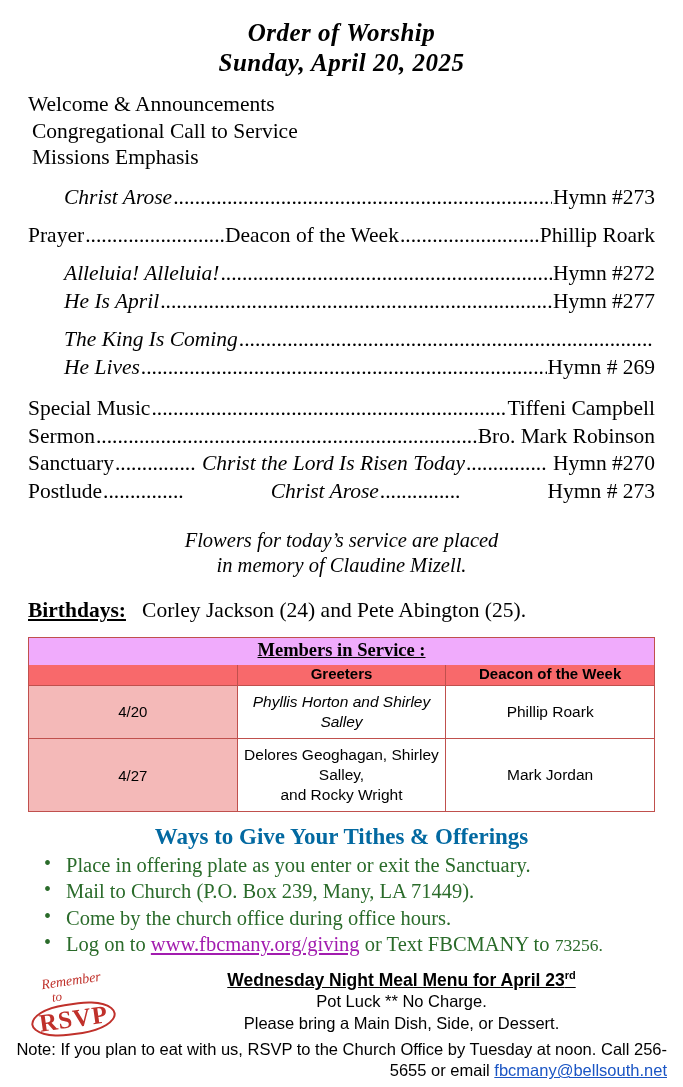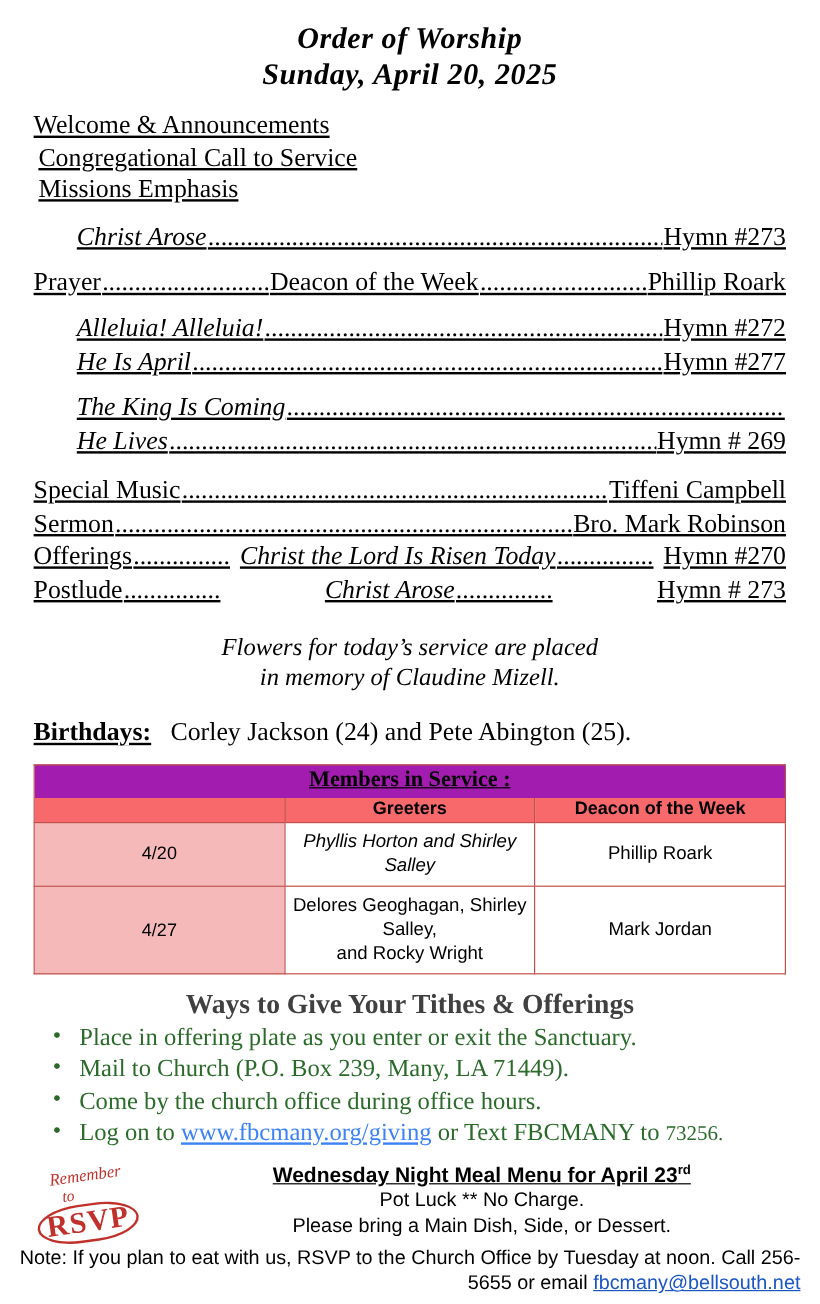--- a/index.html
+++ b/index.html
@@ -38,21 +38,20 @@
     font-family: "Liberation Serif", serif;
     font-weight: bold;
     font-style: italic;
     font-size: 25px;
     letter-spacing: 0.5px;
     line-height: 1.18;
   }
   
   .order {
     margin: 14px 28px 0 28px;
-    text-decoration: underline;
   }
   .order-plain {
     font-size: 21.5px;
     line-height: 1.24;
     white-space: nowrap;
   }
   .order-plain.indent1 { padding-left: 4px; }
 
   .row {
     display: flex;
@@ -99,21 +98,21 @@
     margin: 14px 28px 0 28px;
     border-collapse: collapse;
     width: 627px;
     table-layout: fixed;
   }
   .members td, .members th {
     border: 1px solid #c0504d;
     padding: 0;
   }
   .members .hdr {
-    background: #a21caf;
+    background: #f0abfc;
     text-align: center;
     padding: 2px 0 4px 0;
     border-bottom: none;
   }
   .members .hdr .title {
     font-weight: bold;
     font-size: 18.5px;
     text-decoration: underline;
     font-family: "Liberation Serif", serif;
   }
@@ -148,21 +147,21 @@
     font-family: "Liberation Sans", sans-serif;
     font-size: 15.5px;
     padding: 6px 4px;
     width: 200px;
   }
   
   .give-title {
     text-align: center;
     font-weight: bold;
     font-size: 23px;
-    color: #404040;
+    color: #0369a1;
     margin-top: 12px;
     font-family: "Liberation Serif", serif;
   }
   .give-list {
     margin: 2px 0 0 0;
     padding-left: 44px;
     list-style: none;
   }
   .give-list li {
     font-size: 20.5px;
@@ -173,21 +172,21 @@
     white-space: nowrap;
   }
   .give-list li:before {
     content: "\2022";
     position: absolute;
     left: 0;
     top: -1px;
     font-size: 20px;
   }
   .give-list a {
-    color: #3b82f6;
+    color: #a21caf;
     text-decoration: underline;
   }
   .sm { font-size: 17.5px; }
   
   .footer {
     position: relative;
     margin-top: 12px;
     height: 150px;
   }
   .rsvp-stamp {
@@ -321,21 +320,21 @@
       <span class="val">Tiffeni Campbell</span>
     </div>
 
     <div class="row">
       <span class="lbl">Sermon</span>
       <span class="dots">.......................................................................................................</span>
       <span class="val">Bro. Mark Robinson</span>
     </div>
 
     <div class="row">
-      <span class="lbl">Offerings</span>
+      <span class="lbl">Sanctuary</span>
       <span class="dots">...............</span>
       <span class="val ital">Christ the Lord Is Risen Today</span>
       <span class="dots">...............</span>
       <span class="val">Hymn #270</span>
     </div>
 
     <div class="row">
       <span class="lbl">Postlude</span>
       <span class="dots">...............</span>
       <span class="val ital">Christ Arose</span>

